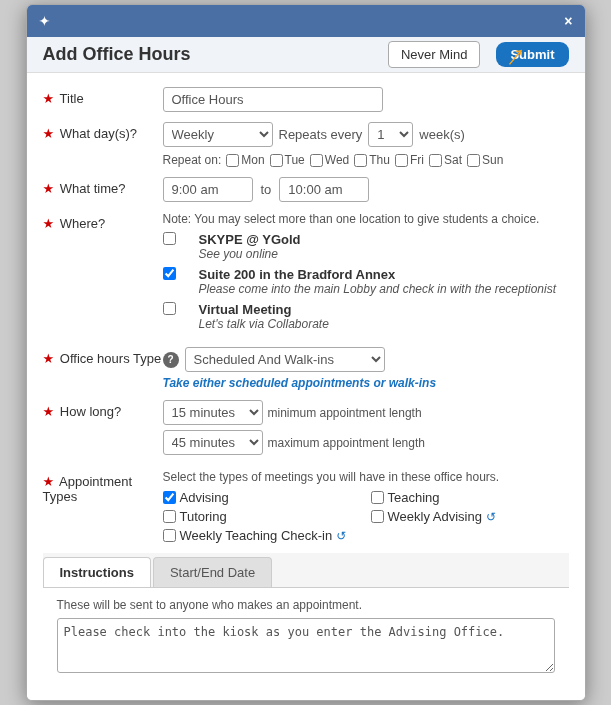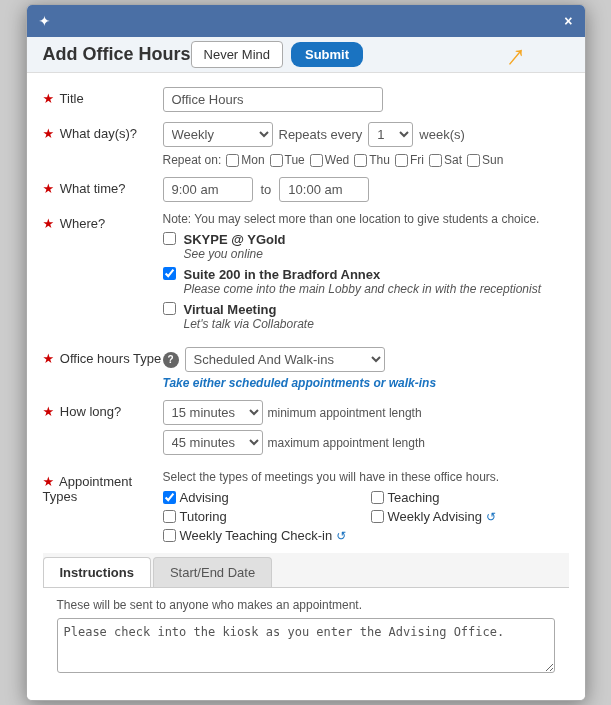--- a/index.html
+++ b/index.html
@@ -35,31 +35,32 @@
     .dialog-close {
       color: #fff;
       cursor: pointer;
       font-size: 14px;
       font-weight: bold;
     }
     .dialog-header {
       background: #f0f4f8;
       padding: 4px 16px;
       display: flex;
+      justify-content: space-between;
       align-items: center;
       border-bottom: 1px solid #ddd;
     }
     .dialog-title {
       font-size: 18px;
       font-weight: bold;
       color: #333;
     }
     .dialog-header-buttons {
       display: flex;
-      gap: 8px;
+      gap: 16px;
       align-items: center;
     }
     .btn-never-mind {
       background: #fff;
       border: 1px solid #aaa;
       border-radius: 4px;
       padding: 5px 12px;
       color: #333;
       cursor: pointer;
       font-size: 13px;
@@ -171,21 +172,21 @@
       color: #555;
     }
     .where-note {
       color: #555;
       font-size: 12px;
       margin-bottom: 6px;
     }
     .location-option {
       display: flex;
       align-items: flex-start;
-      gap: 8px;
+      gap: 23px;
       margin-bottom: 6px;
     }
     .location-name {
       font-weight: bold;
       color: #333;
       font-size: 13px;
     }
     .location-desc {
       color: #555;
       font-size: 12px;

